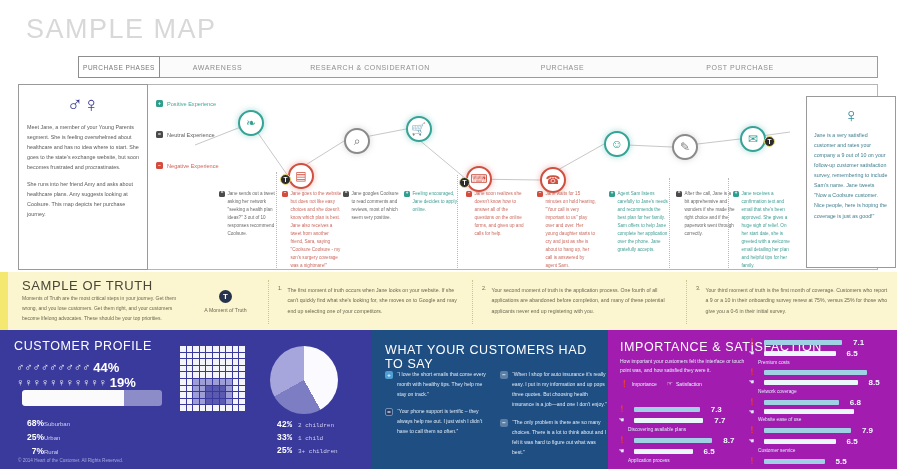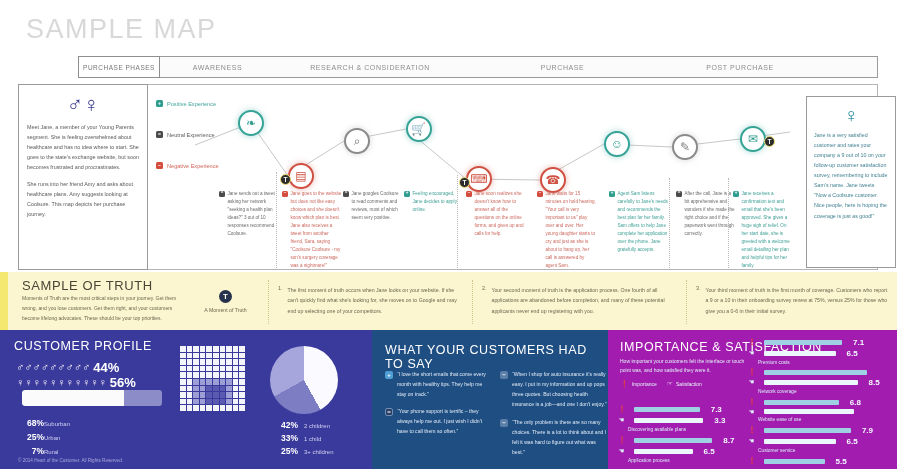--- a/index.html
+++ b/index.html
@@ -161,21 +161,21 @@
   .wc { width:100%; height:100%; }
   .w-pro{ background:#f4f4fb; } .w-pas{ background:#9e9ed6; } .w-det{ background:#5a5ab0; }
   .nps { position:absolute; left:178px; top:90px; }
   .nps-row { display:flex; align-items:baseline; gap:5px; margin-bottom:3px; }
   .nps-v { color:#fff; font-size:8.5px; font-weight:bold; width:16px; text-align:right; }
   .nps-l { color:#cfcff0; font-size:6px; }
 
   
   .pie { position:absolute; left:270px; top:16px; width:68px; height:68px; border-radius:50%;
          background:conic-gradient(#fafaff 0deg 151deg, #7d7dc4 151deg 241deg, #a6a6dc 241deg 360deg); }
-  .pie-stats { position:absolute; left:272px; top:90px; }
+  .pie-stats { position:absolute; left:266px; top:90px;font-family:Liberation Mono, monospace; }
   .pie-row { display:flex; align-items:baseline; gap:6px; margin-bottom:3px; }
   .pie-v { color:#fff; font-size:8.5px; font-weight:bold; width:26px; text-align:right; }
   .pie-l { color:#cfcff0; font-size:6px; }
 
   
   .say-title { position:absolute; left:13px; top:13px; }
   .quote { position:absolute; display:flex; gap:4px; width:108px; }
   .q-chip { flex:0 0 auto; width:8px; height:8px; border-radius:2px; margin-top:1px;
             display:flex; align-items:center; justify-content:center;
             color:#fff; font-size:6px; font-weight:bold; line-height:1; }
@@ -349,21 +349,21 @@
 
   <div class="panel p-profile">
     <div class="panel-h cp-title">CUSTOMER PROFILE</div>
 
     <div class="people-row" style="left:16px;top:30px;">
       <span class="people-glyphs">♂♂♂♂♂♂♂♂♂</span>
       <span class="people-pct">44%</span>
     </div>
     <div class="people-row" style="left:16px;top:45px;">
       <span class="people-glyphs">♀♀♀♀♀♀♀♀♀♀♀</span>
-      <span class="people-pct">56%</span>
+      <span class="people-pct">19%</span>
     </div>
 
     <div class="cp-bar">
       <div class="cp-bar-fill"></div>
     </div>
 
     <div class="cp-stats">
       <div class="cp-stat">
         <span class="cp-stat-v">68%</span>
         <span class="cp-stat-l">Suburban</span>
@@ -536,21 +536,21 @@
 
     <div class="bargroup" id="barsLeft" style="left:10px;top:75px;width:125px;">
         <div class="barline">
           <span class="bar-icon">❗</span>
           <span class="bar bar-imp" style="width: 65.7px;"></span>
           <span class="bar-val">7.3</span>
         </div>
         <div class="barline">
           <span class="bar-icon">☚</span>
           <span class="bar bar-sat" style="width: 69.3px;"></span>
-          <span class="bar-val">3.3</span>
+          <span class="bar-val">7.7</span>
         </div>
         <div class="bar-cat">Discovering available plans</div>
         <div class="barline">
           <span class="bar-icon">❗</span>
           <span class="bar bar-imp" style="width: 78.3px;"></span>
           <span class="bar-val">8.7</span>
         </div>
         <div class="barline">
           <span class="bar-icon">☚</span>
           <span class="bar bar-sat" style="width: 58.5px;"></span>

